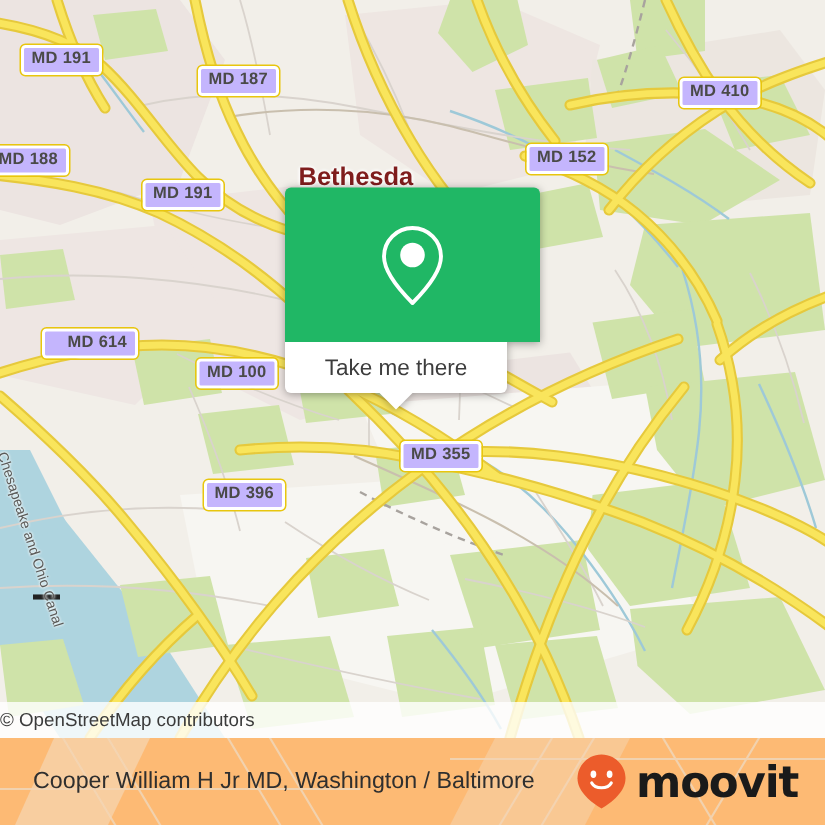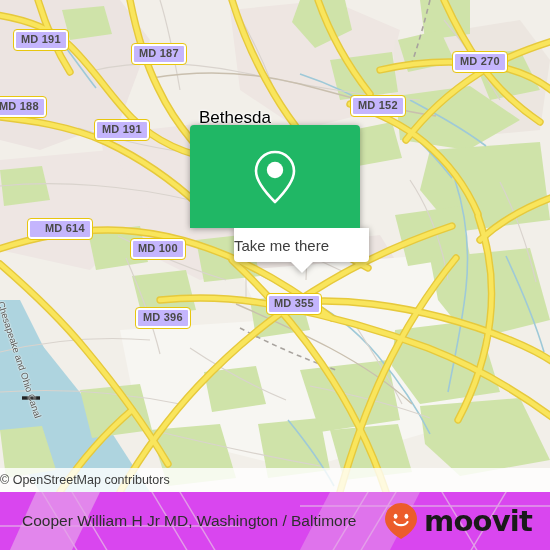--- a/index.html
+++ b/index.html
@@ -41,23 +41,23 @@
     padding: 1px 5px 2px 5px;
     white-space: nowrap;
     letter-spacing: 0.2px;
     line-height: 13px;
     box-sizing: border-box;
   }
 
   
   .place-label {
     position: absolute;
-    color: #000000;
+    color: #7f1d1d;
     font-size: 17px;
-    font-weight: normal;
+    font-weight: bold;
     font-family: "Liberation Sans", sans-serif;
     white-space: nowrap;
     text-shadow: 0 0 3px #fff, 0 0 3px #fff, 0 0 2px #fff;
   }
 
   
   .canal-label {
     position: absolute;
     color: #5a5a58;
     font-size: 9.5px;
@@ -91,27 +91,26 @@
     z-index: 40;
   }
   #popup-header {
     width: 170px; height: 103px;
     background: #20b765;
     border-radius: 4px 4px 0 0;
     display: flex; align-items: center; justify-content: center;
     box-sizing: border-box;
   }
   #popup-footer {
-    width: 135px; height: 34px;
+    width: 148px; height: 34px;
     background: #ffffff;
     border-radius: 0 0 4px 4px;
-    display: flex; align-items: center; justify-content: flex-start;
+    display: flex; align-items: center; justify-content: center;
     box-sizing: border-box;
     position: relative;
-    margin-left: 44px;
   }
   #popup-cta {
     color: #3d3d3d;
     font-size: 15px;
     font-family: "Liberation Sans", sans-serif;
   }
   #popup-tail {
     position: absolute;
     left: 50%; top: 100%;
     margin-left: -11px;
@@ -119,21 +118,21 @@
     border-left: 11px solid transparent;
     border-right: 11px solid transparent;
     border-top: 11px solid #ffffff;
   }
 
   
   #bottom-bar {
     position: absolute;
     left: 0; top: 492px;
     width: 550px; height: 58px;
-    background: #d946ef;
+    background: #fdba74;
     display: flex;
     align-items: center;
     justify-content: space-between;
     padding: 0 18px 0 22px;
     box-sizing: border-box;
     overflow: hidden;
   }
   #bottom-watermark {
     position: absolute; left: 0; top: 0;
     width: 550px; height: 58px;
@@ -317,28 +316,28 @@
         <path d="M22,398 L40,398"></path>
       </g>
     </svg>
 
     <div class="place-label" style="left:199px; top:108px;">Bethesda</div>
 
     <div class="canal-label" style="left:6px; top:300px;">Chesapeake and Ohio Canal</div>
 
     <div class="shield" style="left:14px;  top:30px;">MD 191</div>
     <div class="shield" style="left:132px; top:44px;">MD 187</div>
-    <div class="shield" style="left:453px; top:52px;">MD 270</div>
+    <div class="shield" style="left:453px; top:52px;">MD 410</div>
     <div class="shield" style="left:-8px;  top:97px;">MD 188</div>
     <div class="shield" style="left:351px; top:96px;">MD 152</div>
     <div class="shield" style="left:95px;  top:120px;">MD 191</div>
     <div class="shield" style="left:28px;  top:219px;padding-left:15px;">MD 614</div>
     <div class="shield" style="left:131px; top:239px;">MD 100</div>
     <div class="shield" style="left:267px; top:294px;">MD 355</div>
-    <div class="shield" style="left:136px; top:308px;">MD 396</div>
+    <div class="shield" style="left:136px; top:320px;">MD 396</div>
 
     <div id="popup-card">
       <div id="popup-header">
         <svg width="44" height="56" viewBox="0 0 44 56">
           <path d="M22,3 C11.5,3 3,11.5 3,22 C3,32 13,44 22,53 C31,44 41,32 41,22 C41,11.5 32.5,3 22,3 Z" fill="none" stroke="#ffffff" stroke-width="2.6" stroke-linejoin="round"></path>
           <circle cx="22" cy="21" r="8.2" fill="#ffffff"></circle>
         </svg>
       </div>
       <div id="popup-footer">
         <span id="popup-cta">Take me there</span>

